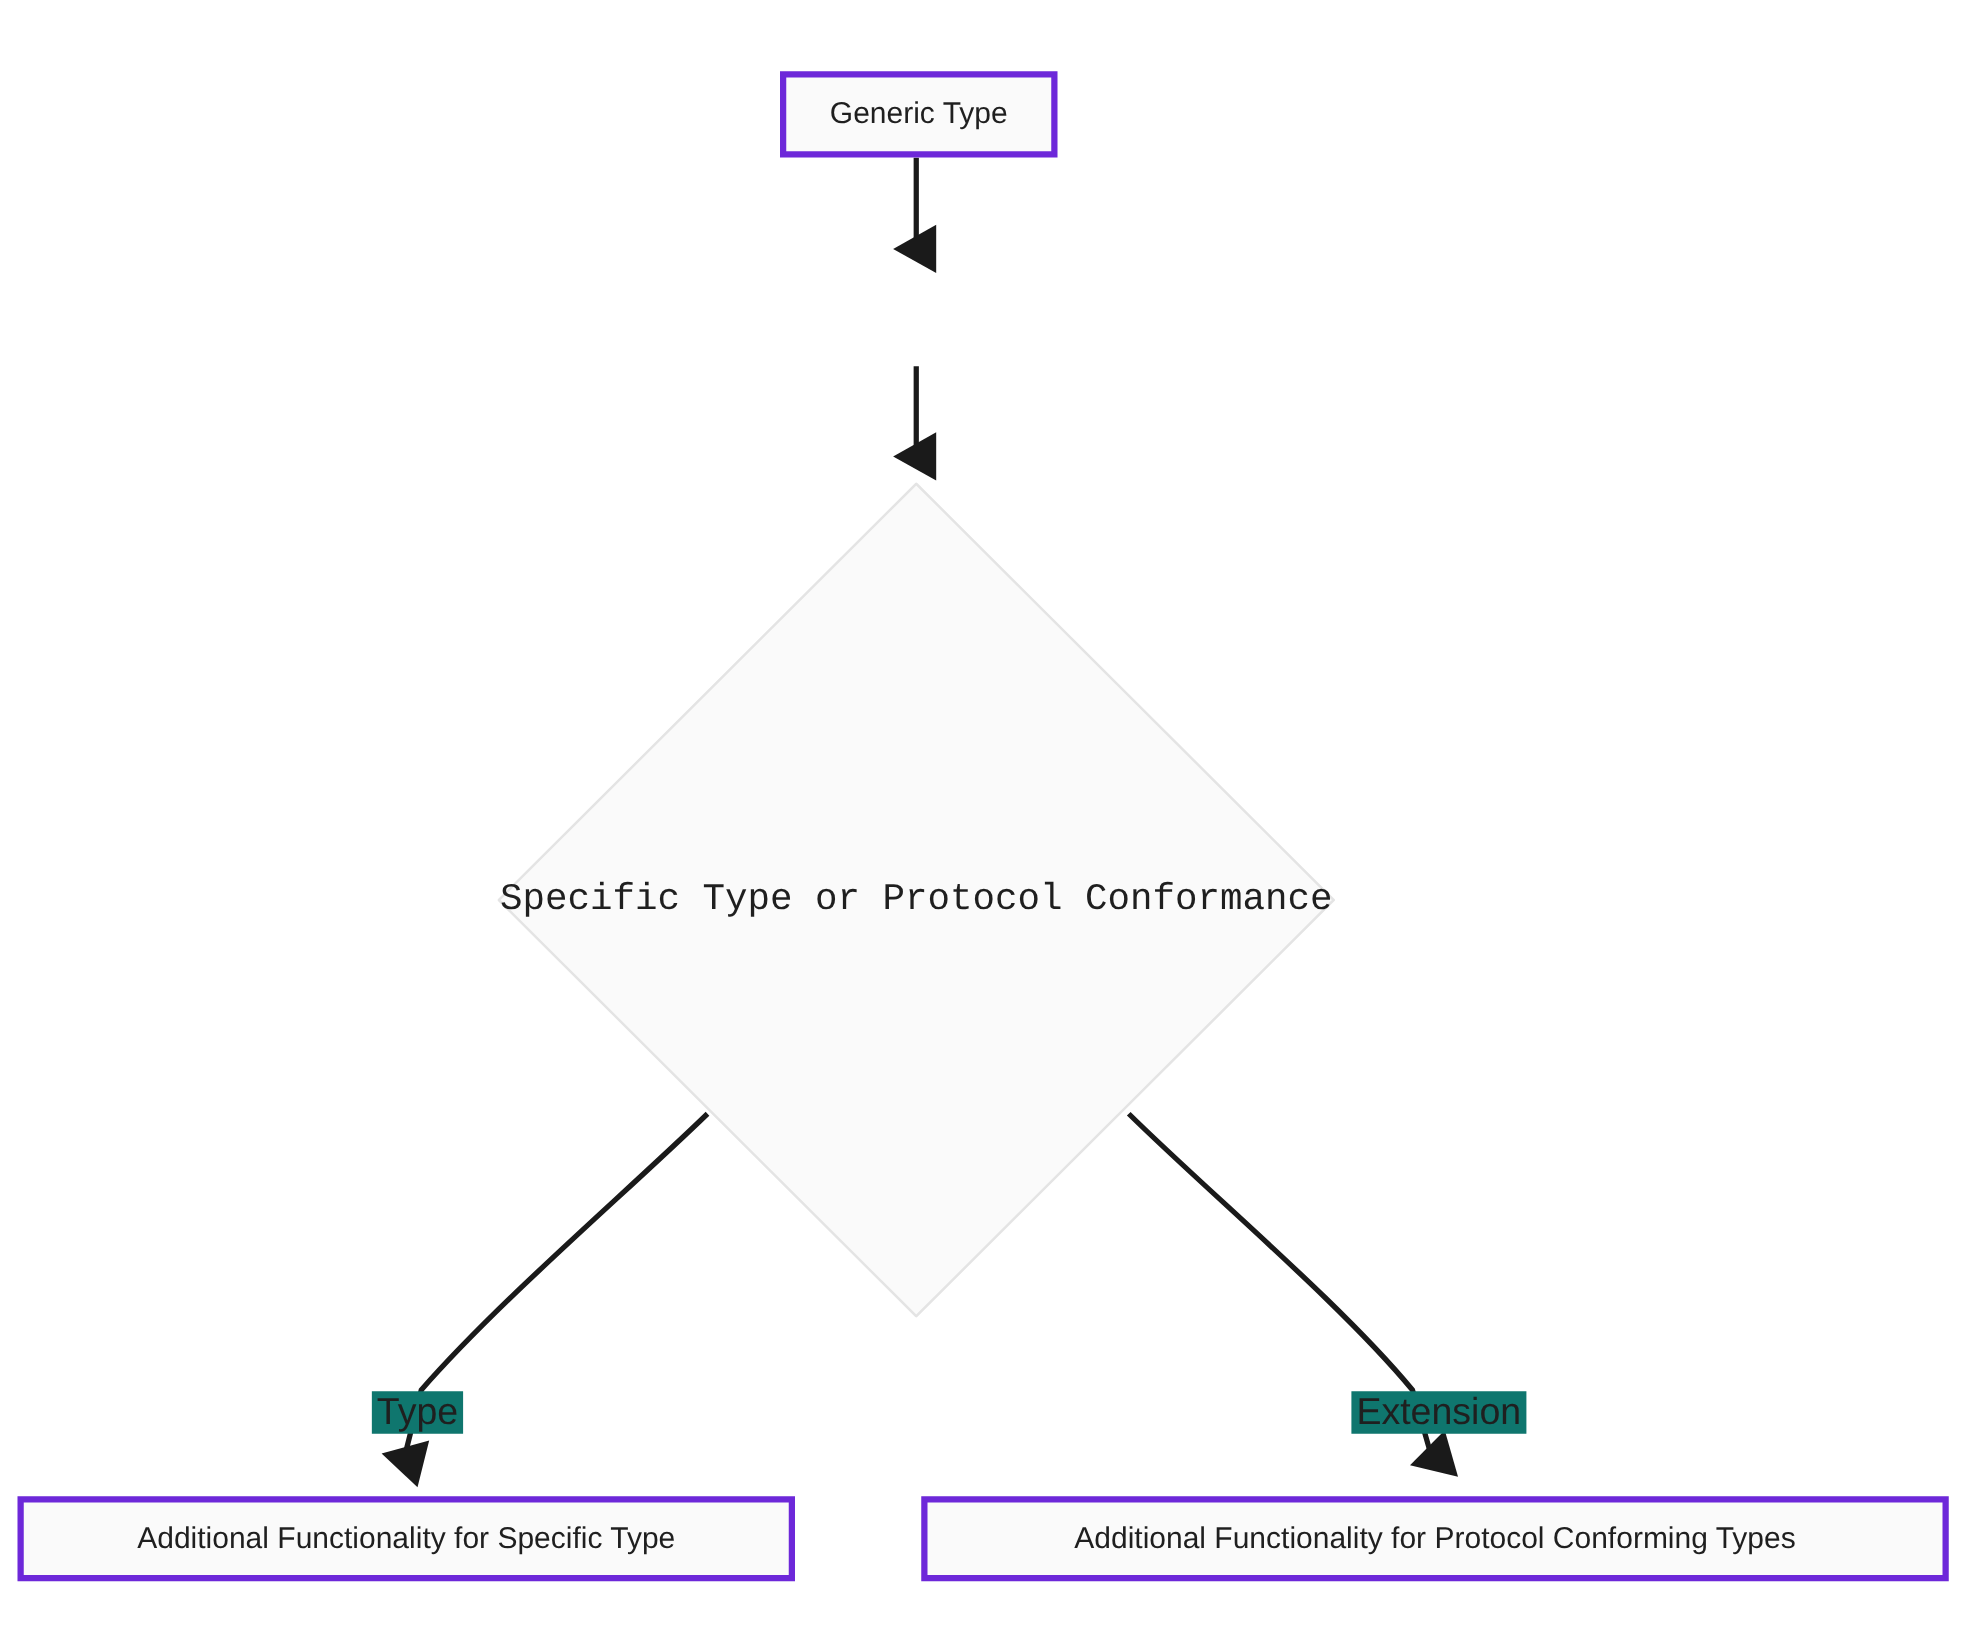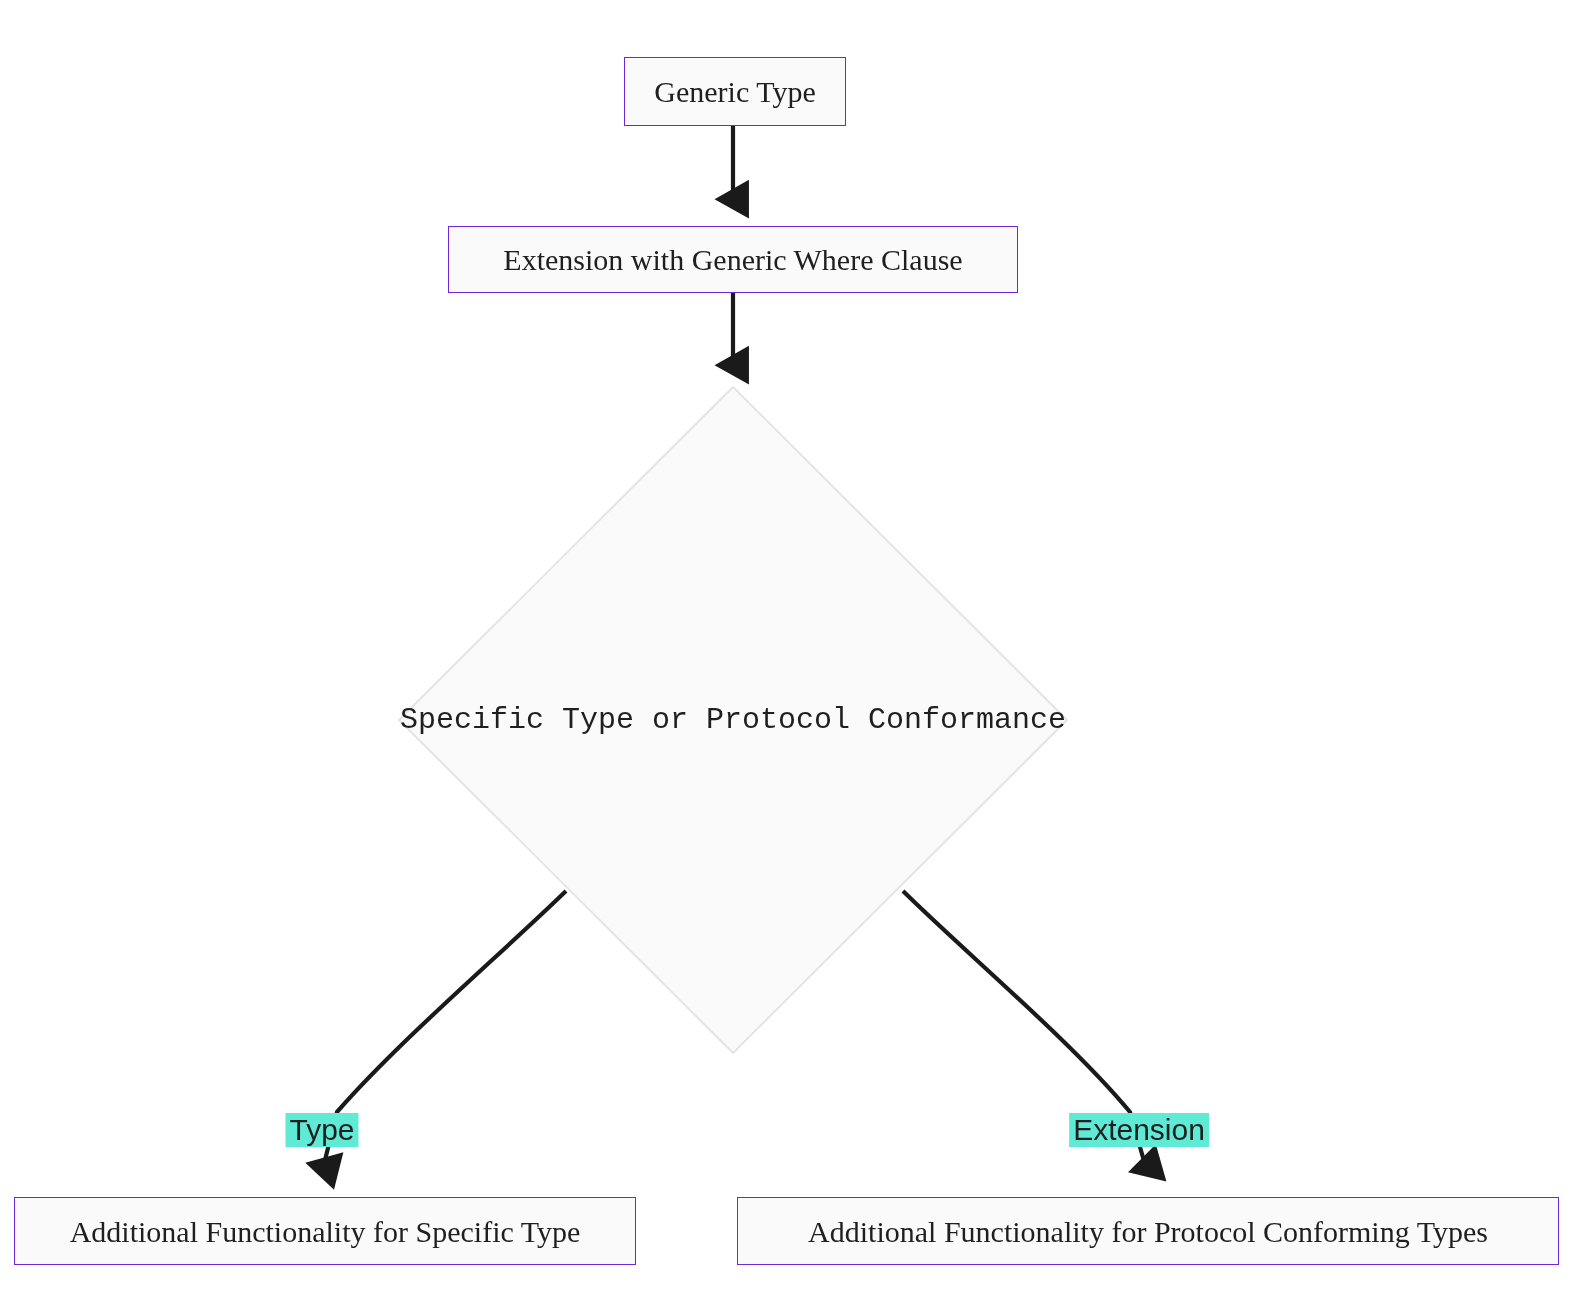--- a/index.html
+++ b/index.html
@@ -22,29 +22,28 @@
     position: absolute;
     left: 0;
     top: 0;
     width: 1576px;
     height: 1314px;
   }
   .node {
     position: absolute;
     box-sizing: border-box;
     background: #fafafa;
-    border: 1px solid #6d28d9;
+    border: 5px solid #6d28d9;
     display: flex;
     align-items: center;
     justify-content: center;
     color: #1f1f1f;
-    font-size: 30px;
+    font-size: 24px;
     line-height: 1.1;
     white-space: nowrap;
-    font-family: Liberation Serif, serif;
   }
   .node-label {
     padding: 0 22px;
   }
   #node-generic-type {
     left: 624px;
     top: 57px;
     width: 222px;
     height: 69px;
   }
@@ -91,26 +90,27 @@
     align-items: center;
     justify-content: center;
     color: #1f1f1f;
     font-size: 30px;
     white-space: nowrap;
     font-family: Liberation Mono, monospace;
   }
   .edge-label {
     position: absolute;
     transform: translate(-50%, -50%);
-    background: #5eead4;
+    background: #0f766e;
     color: #1f1f1f;
     font-size: 30px;
     line-height: 1;
     padding: 2px 4px;
     white-space: nowrap;
+    margin-left: 12px;
   }
   #edge-label-type {
     left: 322px;
     top: 1130px;
   }
   #edge-label-protocol {
     left: 1139px;
     top: 1130px;
   }
 </style>
@@ -132,23 +132,20 @@
 
     <path d="M566,891 C500,955 400,1040 337,1112 L323,1168" stroke="#1a1a1a" stroke-width="4.2" fill="none" stroke-linecap="butt" marker-end="url(#arrowhead)"></path>
 
     <path d="M903,891 C968,955 1072,1042 1130,1112 L1146,1168" stroke="#1a1a1a" stroke-width="4.2" fill="none" stroke-linecap="butt" marker-end="url(#arrowhead)"></path>
   </svg>
 
   <div class="node" id="node-generic-type">
     <span class="node-label">Generic Type</span>
   </div>
 
-  <div class="node" id="node-extension">
-    <span class="node-label">Extension with Generic Where Clause</span>
-  </div>
 
   <div id="node-decision">
     <svg class="diamond-shape" viewBox="0 0 670 668" width="670" height="668" xmlns="http://www.w3.org/2000/svg" preserveAspectRatio="none">
       <polygon points="335,1 669,334 335,667 1,334" fill="#fafafa" stroke="#e4e4e4" stroke-width="2"></polygon>
     </svg>
     <div class="diamond-text">Specific Type or Protocol Conformance</div>
   </div>
 
   <div class="node" id="node-protocol-functionality">
     <span class="node-label">Additional Functionality for Protocol Conforming Types</span>

